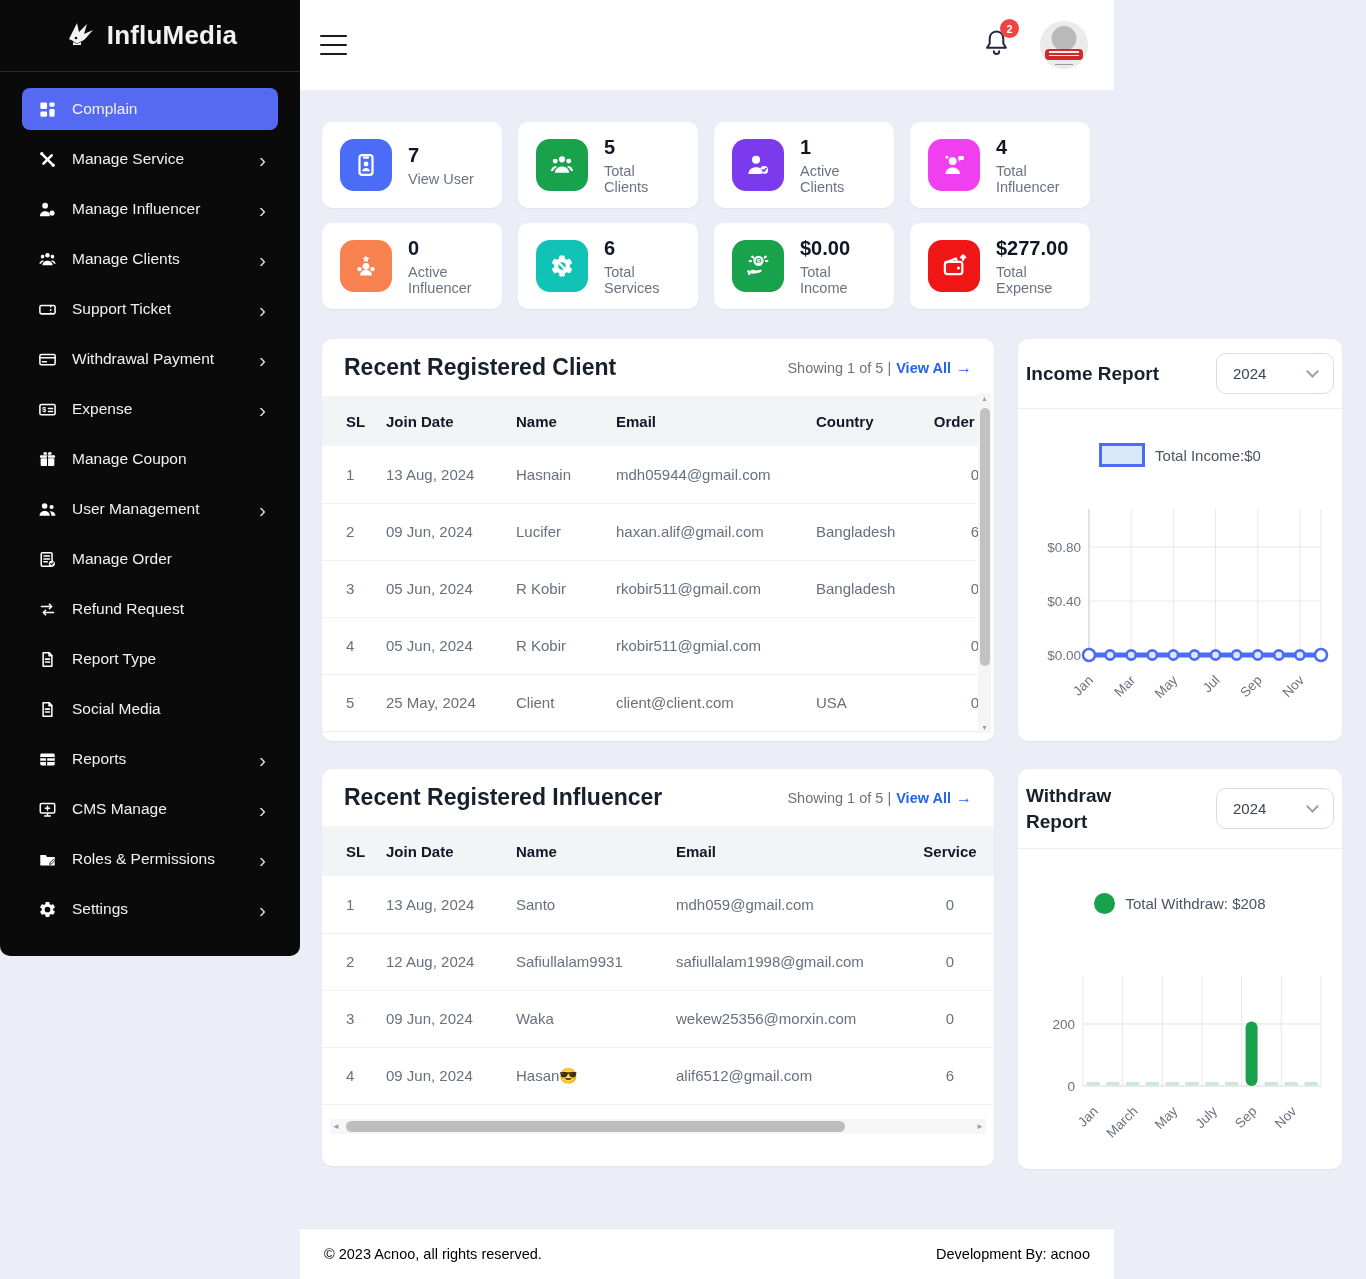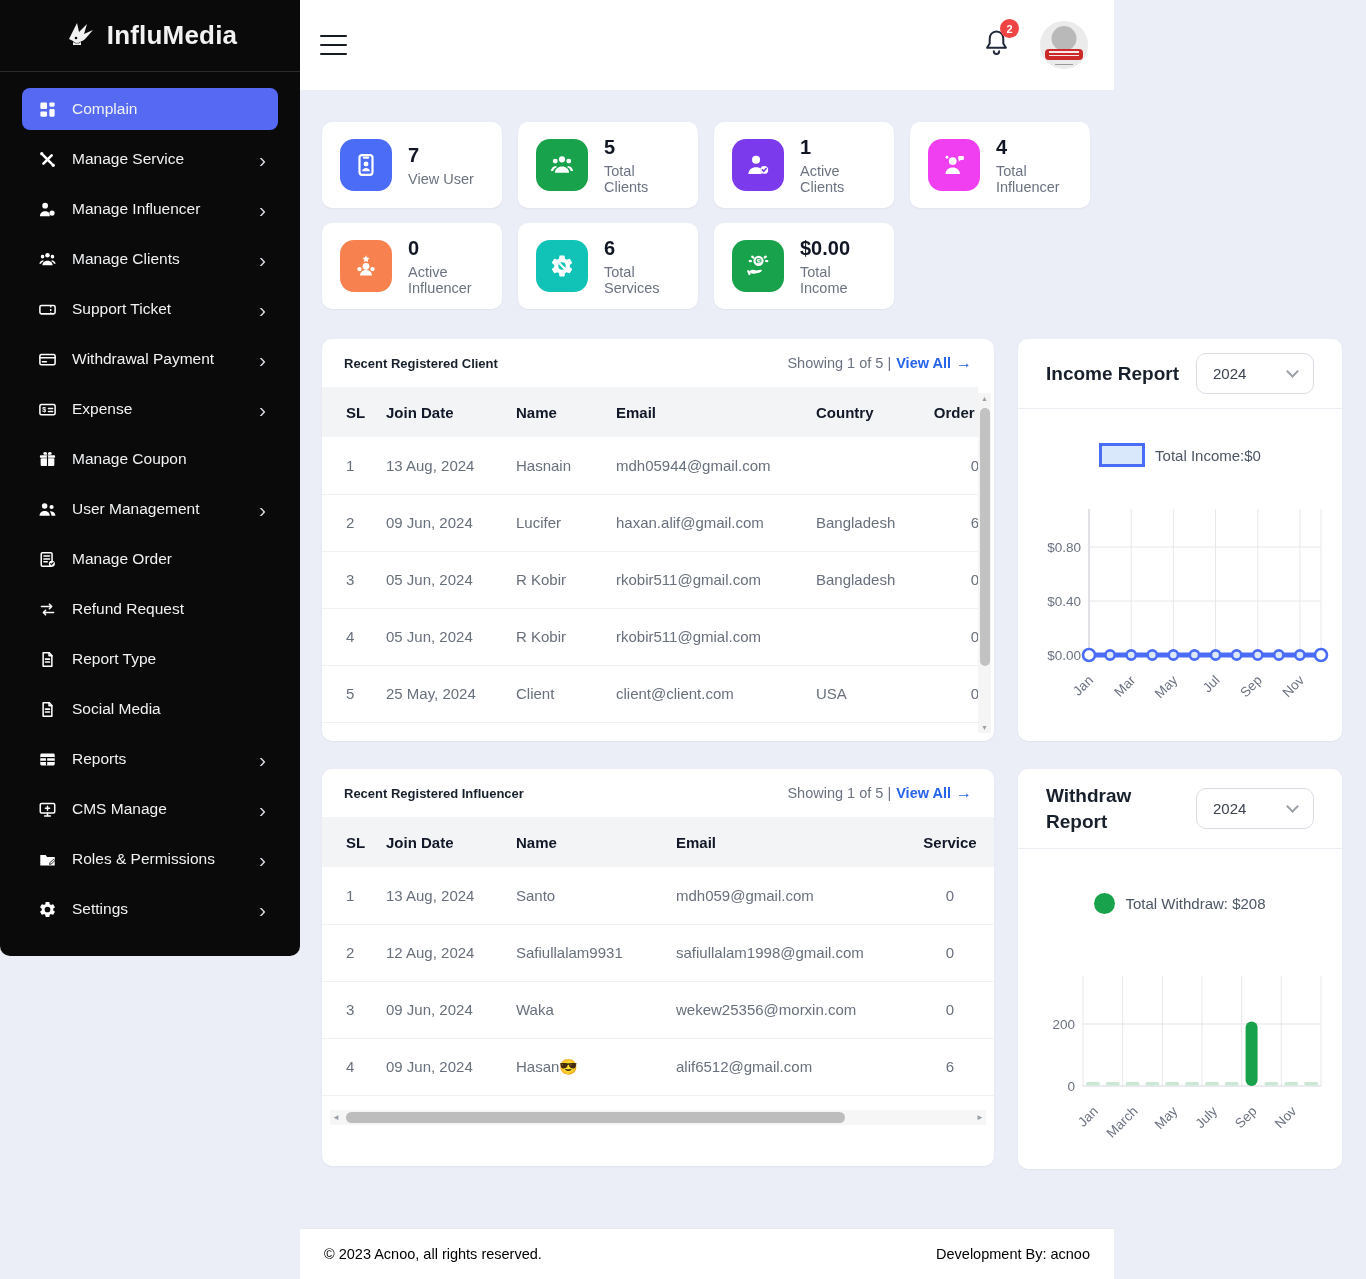--- a/index.html
+++ b/index.html
@@ -50,21 +50,21 @@
   .stat-icon { width:52px; height:52px; border-radius:14px; display:flex; align-items:center;
                justify-content:center; flex:none; }
   .stat-value { font-size:20px; font-weight:bold; color:#101623; }
   .stat-label { font-size:14.5px; color:#6b7280; margin-top:4px; }
 
   .grid2 { display:grid; grid-template-columns:672px 324px; gap:28px 24px; align-items:start; }
   .card { background:#fff; border-radius:10px; box-shadow:0 1px 2px rgba(30,40,80,.05);
           position:relative; overflow:hidden; }
 
   .card-head { display:flex; align-items:center; justify-content:space-between; padding:15px 22px; }
-  .card-title { font-size:13px; font-weight:bold; color:#17202b; }
+  .card-title { font-size:23px; font-weight:bold; color:#17202b; }
   .showing { font-size:14.5px; color:#6b7280; display:flex; align-items:center; gap:5px; white-space:nowrap; }
   .view-all { color:#2563eb; font-weight:bold; cursor:pointer; }
   .va-arrow { color:#2563eb; font-weight:bold; font-size:16px; cursor:pointer; }
 
   
   .tbl-clip { overflow:hidden; }
   table { border-collapse:collapse; table-layout:fixed; }
   th { background:#f3f4f6; font-size:15px; font-weight:bold; color:#111827; text-align:left;
        height:50px; padding:0 8px; }
   td { font-size:15px; color:#68707c; height:57px; padding:0 8px; border-bottom:1px solid #f1f1f3; }
@@ -81,21 +81,21 @@
   
   .hscroll { position:relative; height:15px; margin:14px 8px 0 8px; background:#f6f6f6; }
   .hs-arrow { position:absolute; top:0; height:15px; display:flex; align-items:center; color:#9aa0a8; font-size:8px; }
   .hs-left { left:2px; } .hs-right { right:2px; }
   .hs-thumb { position:absolute; left:16px; top:2px; height:11px; width:76%;
               background:#bdbdbd; border-radius:6px; cursor:pointer; }
   .card-bottom-pad { height:18px; }
 
   
   .chart-head { display:flex; align-items:center; justify-content:space-between;
-                padding:14px 28px; border-bottom:1px solid #ededf3; }
+                padding:14px 8px; border-bottom:1px solid #ededf3; }
   .chart-title { font-size:19px; font-weight:bold; color:#17202b; }
   .chart-title.narrow { max-width:120px; line-height:1.35; }
   .year-select { width:118px; height:41px; border:1px solid #d8dce3; border-radius:10px;
                  display:flex; align-items:center; justify-content:space-between;
                  padding:0 16px; font-size:15px; color:#3c4351; cursor:pointer; background:#fff; }
   .chev-down { width:9px; height:9px; border-right:2px solid #9aa0a8; border-bottom:2px solid #9aa0a8;
                transform:rotate(45deg); margin-top:-5px; }
   .legend { display:flex; align-items:center; justify-content:center; gap:10px; }
   .legend-income { margin:34px 0 6px; }
   .legend-withdraw { margin:44px 0 4px; }
@@ -438,20 +438,34 @@
                 <circle cx="10.4" cy="6" r="3.1" stroke="#fff" fill="none" stroke-width="1.7" stroke-linecap="round" stroke-linejoin="round"></circle>
                 <text x="8.9" y="8.2" font-size="6" fill="#fff" font-weight="bold">$</text>
                 <path d="M4.6 6.2h-1M17.2 6.2h-1M5.6 2.8l.7.7M15.9 2.8l-.7.7" stroke="#fff" fill="none" stroke-width="1.7" stroke-linecap="round" stroke-linejoin="round"></path>
                 <path d="M3 14.2c1.8-1.4 3.6-1.6 5.6-.7l3.4-.6c1.3-.1 1.5 1.5-1.2 2.2l-4 .9-3.8-.4z" fill="#fff"></path>
                 <path d="M2.2 13.4l1.4 3.4" stroke="#fff" stroke-width="1.5"></path>
               </svg>
             </div>
             <div>
               <div class="stat-value">$0.00</div>
               <div class="stat-label">Total Income</div>
+            </div>
+          </div>
+          <div class="stat-card">
+            <div class="stat-icon" style="background: rgb(241, 22, 22);">
+              <svg width="26" height="26" viewBox="0 0 20 20">
+                <path d="M3.2 7.6l8.2-3.4.9 2.6" stroke="#fff" fill="none" stroke-width="1.7" stroke-linecap="round" stroke-linejoin="round"></path>
+                <rect x="3" y="6.8" width="13.4" height="9.4" rx="1.8" stroke="#fff" fill="none" stroke-width="1.7" stroke-linecap="round" stroke-linejoin="round"></rect>
+                <circle cx="13.4" cy="11.5" r="1.2" fill="#fff"></circle>
+                <path d="M15.4 3.4l1.6-1.6 1.6 1.6M17 1.8v3.6" stroke="#fff" fill="none" stroke-width="1.7" stroke-linecap="round" stroke-linejoin="round"></path>
+              </svg>
+            </div>
+            <div>
+              <div class="stat-value">$277.00</div>
+              <div class="stat-label">Total Expense</div>
             </div>
           </div>
         </section>
 
       <div class="grid2">
         <div class="card" style="height:402px;">
           <div class="card-head">
             <span class="card-title">Recent Registered Client</span>
             <span class="showing">
               <span>Showing 1 of 5 |</span>

